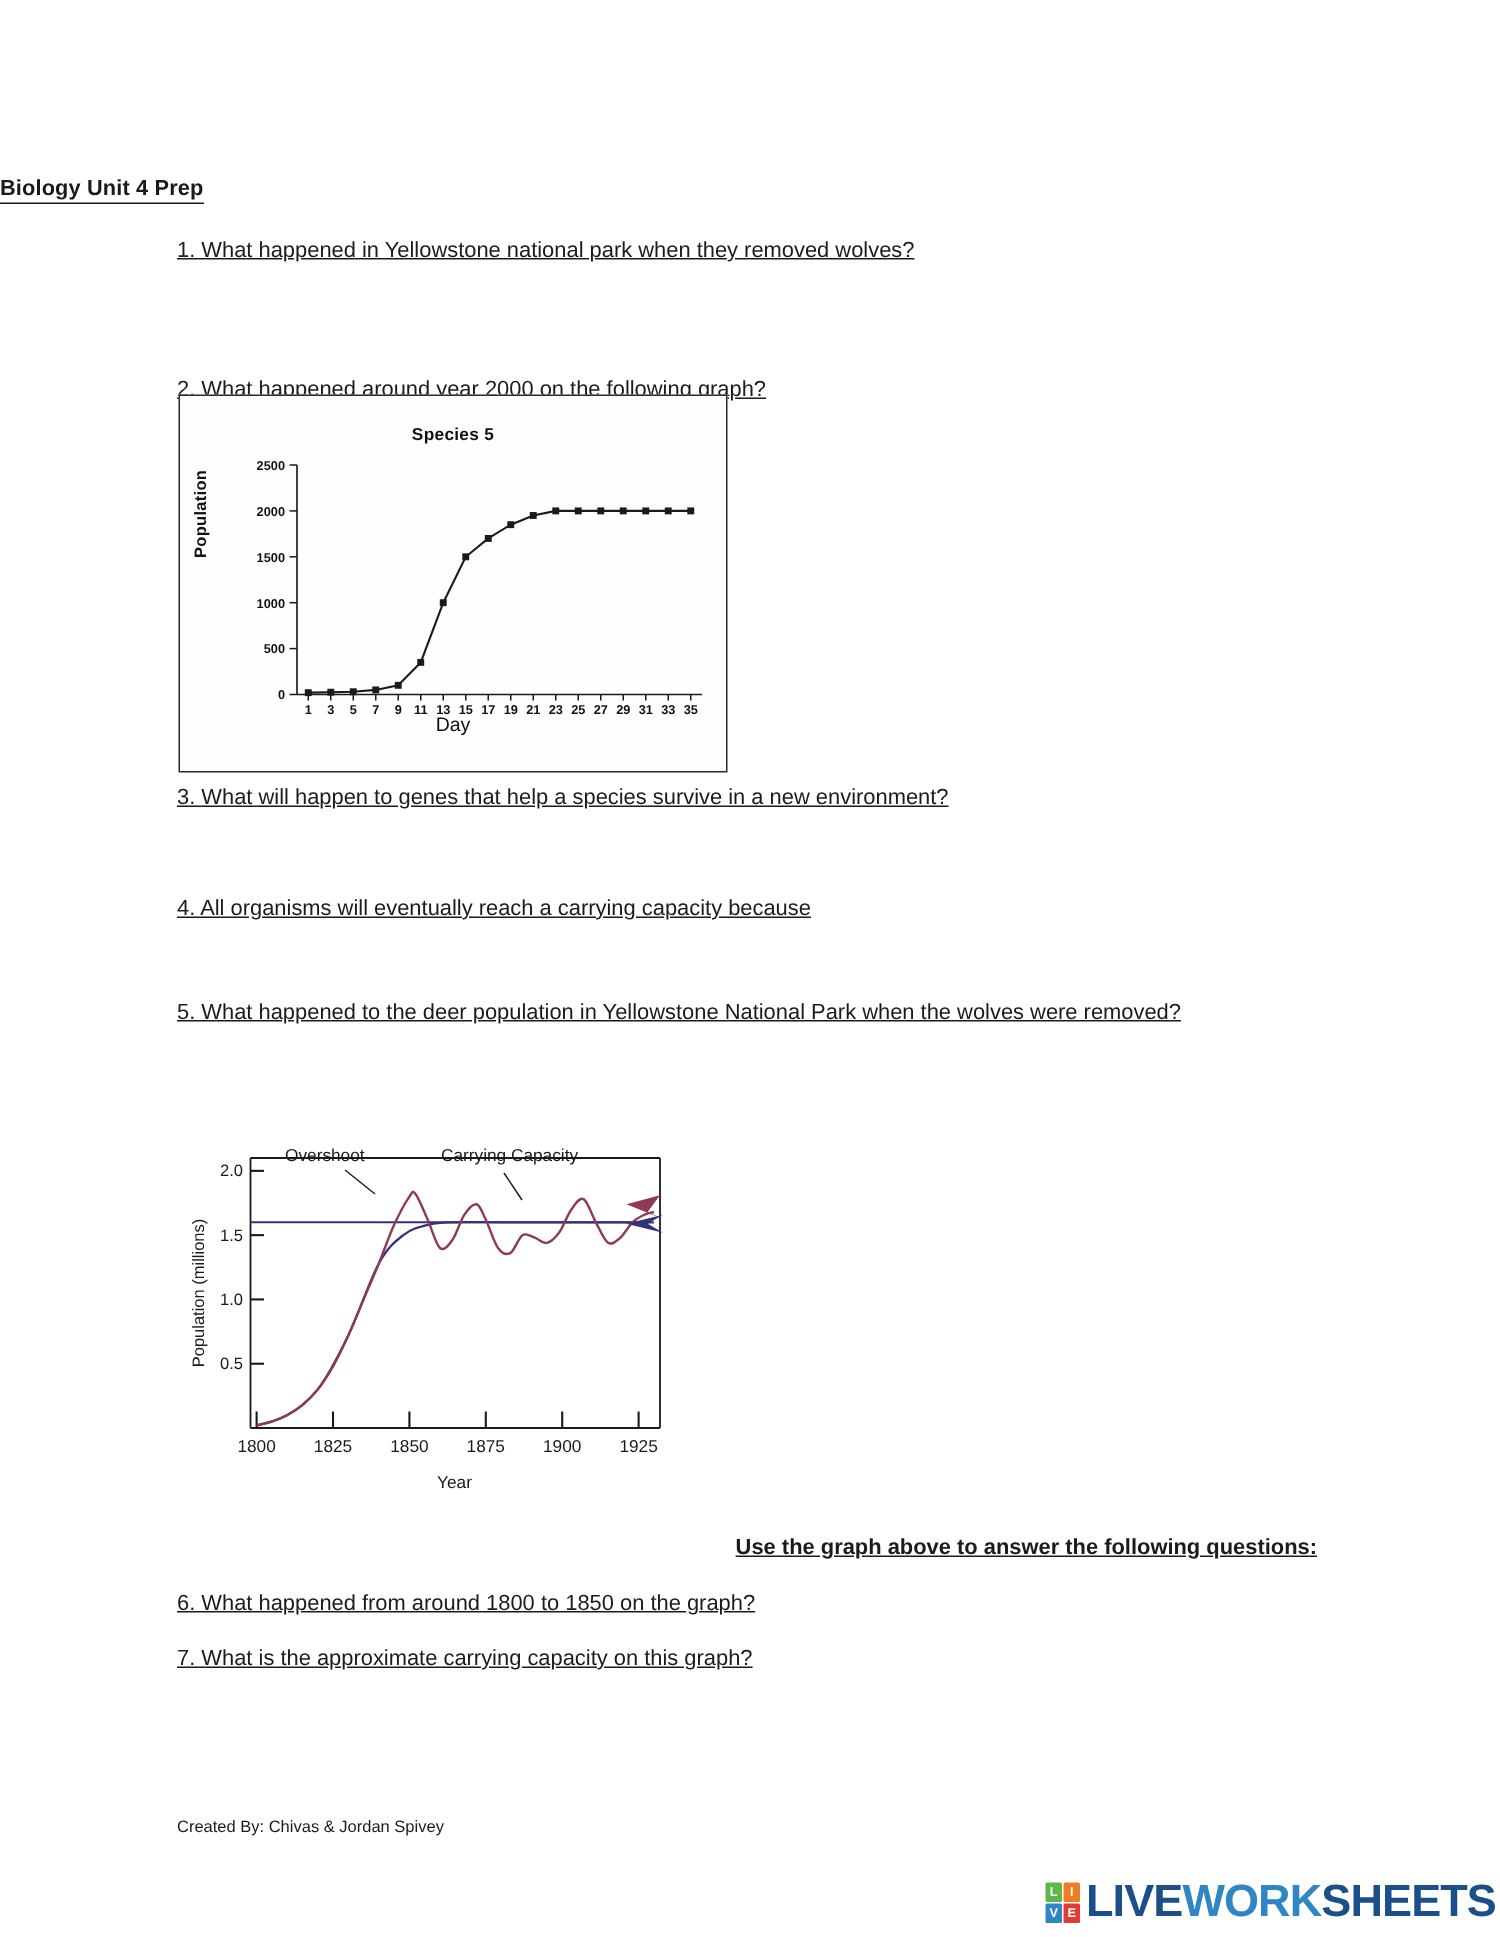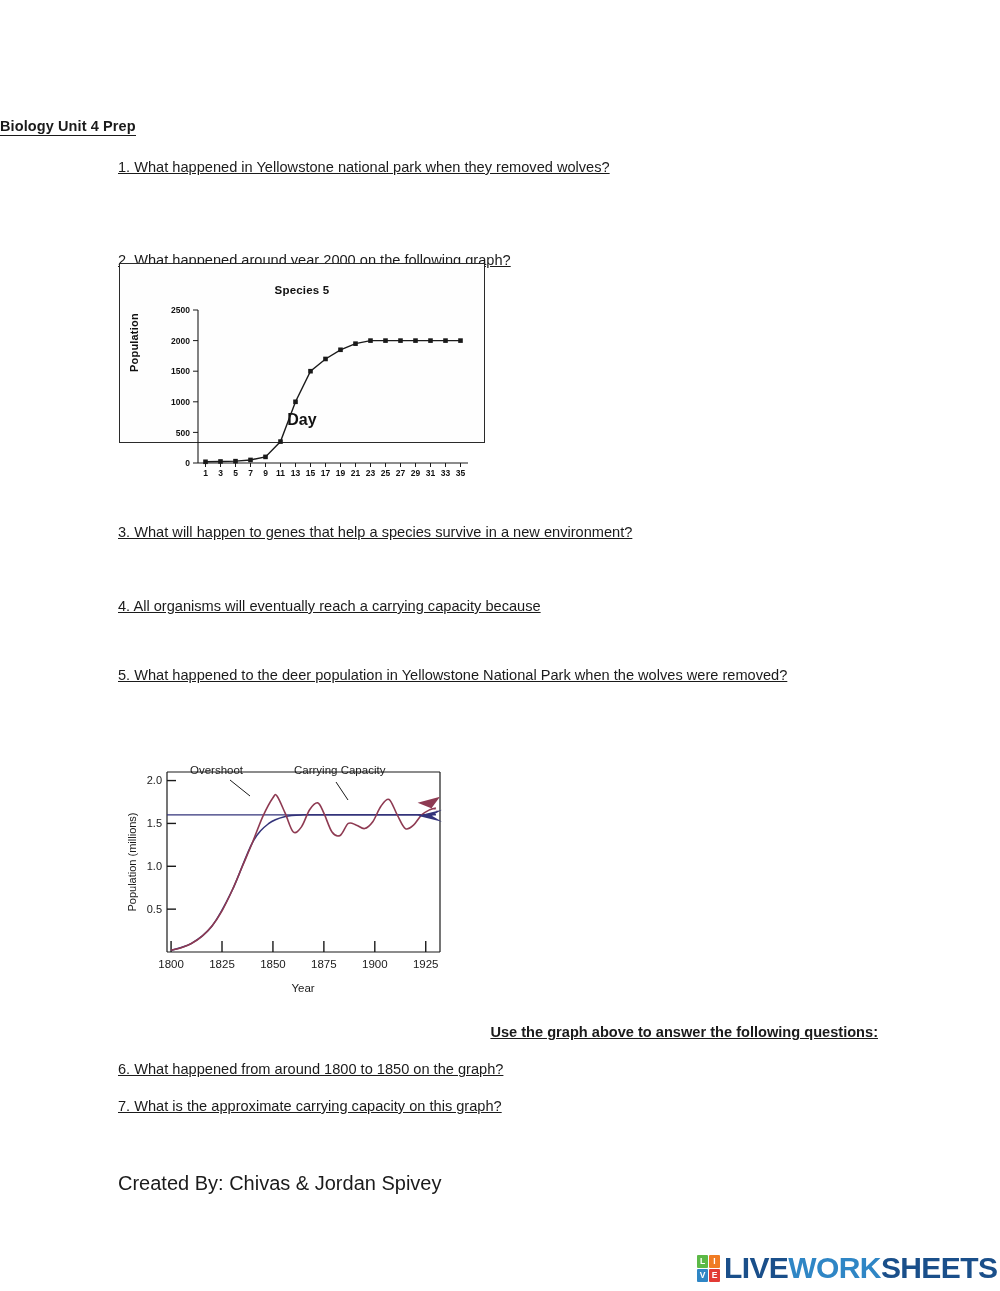--- a/index.html
+++ b/index.html
@@ -55,32 +55,32 @@
   #q4 { top: 595px; }
   #q5 { top: 664px; }
   #use-graph { top: 1021px; }
   #q6 { top: 1058px; }
   #q7 { top: 1095px; }
   #q8 { top: 1131px; }
 
   .credit {
     position: absolute;
     left: 118px;
-    top: 1172px;
-    font-size: 20px;
+    top: 1212px;
+    font-size: 11px;
     color: #1b1b1b;
   }
 
   
   #fig1 {
     position: absolute;
     left: 119px;
     top: 263px;
     width: 366px;
-    height: 180px;
+    height: 252px;
     border: 1.2px solid #2b2b2b;
     background: #fefefe;
     box-sizing: border-box;
   }
   #fig1 .fig-title {
     position: absolute;
     left: 0;
     top: 20px;
     width: 100%;
     text-align: center;
@@ -97,25 +97,25 @@
     transform-origin: left top;
     font-size: 11px;
     font-weight: bold;
     color: #111;
     letter-spacing: .2px;
     white-space: nowrap;
   }
   #fig1 .xlabel {
     position: absolute;
     left: 0;
-    bottom: 13px;
+    bottom: 24px;
     width: 100%;
     text-align: center;
-    font-size: 16px;
-    font-weight: bold;
+    font-size: 13px;
+    font-weight: normal;
     color: #111;
   }
   #fig1 svg { position: absolute; left: 0; top: 0; }
 
   
   #fig2 {
     position: absolute;
     left: 122px;
     top: 752px;
     width: 336px;

